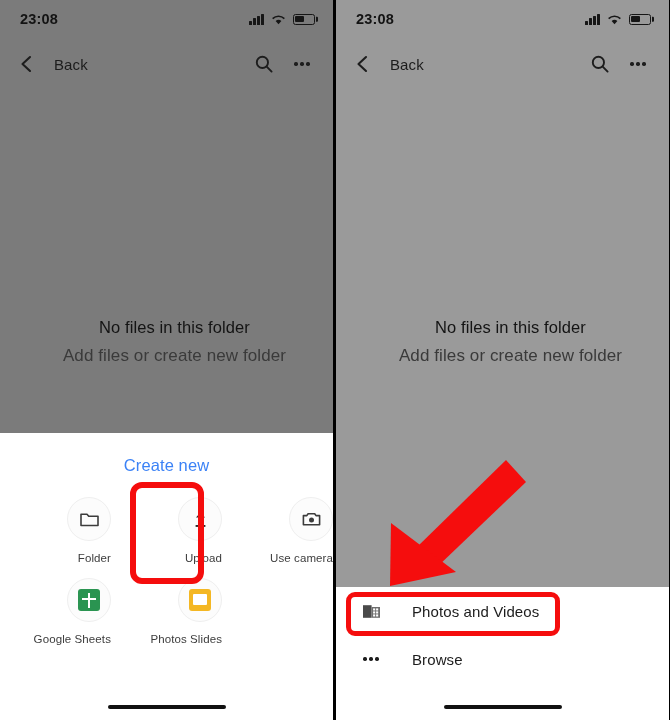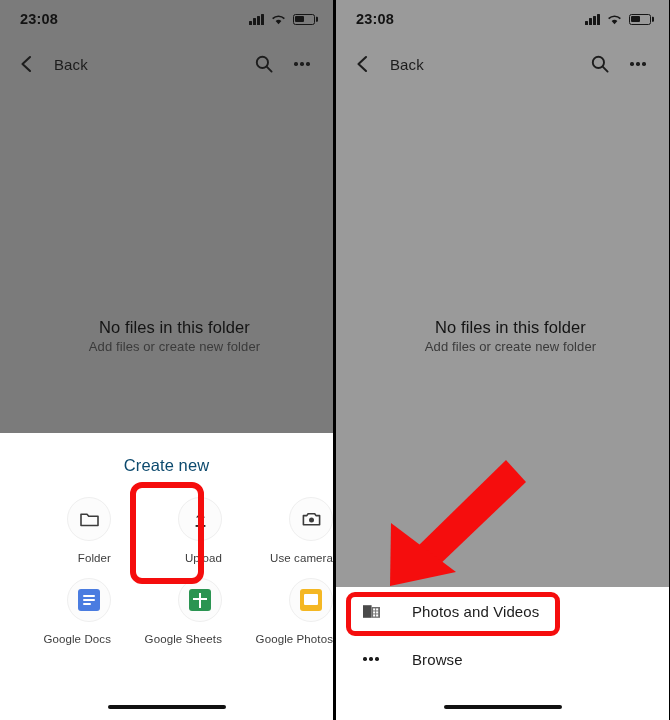--- a/index.html
+++ b/index.html
@@ -101,22 +101,22 @@
     left: 16px; right: 0;
     top: 318px;
     text-align: center;
   }
   .empty .t1 {
     font-size: 16.5px;
     color: #141414;
     letter-spacing: .1px;
   }
   .empty .t2 {
-    margin-top: 2px;
-    font-size: 13px;
+    margin-top: 9px;
+    font-size: 17px;
     color: #3a3a3a;
     letter-spacing: .1px;
   }
 
   
   .ghost-fab {
     position: absolute;
     right: 16px;
     bottom: 26px;
     width: 56px; height: 56px;
@@ -143,21 +143,21 @@
     left: 0; right: 0; bottom: 0;
     background: #ffffff;
     border-radius: 0;
   }
   .sheet.left-sheet { height: 287px; }
   .sheet.right-sheet { height: 133px; }
 
   .sheet-title {
     text-align: center;
     font-size: 16.5px;
-    color: #0c4a6e;
+    color: #3b82f6;
     padding-top: 23px;
     letter-spacing: .1px;
   }
 
   .grid {
     display: grid;
     grid-template-columns: repeat(3, 1fr);
     margin-top: 14px;
   }
   .cell {
@@ -332,48 +332,38 @@
         <div class="cell">
           <div class="circle">
             <svg width="21" height="21" viewBox="0 0 21 21">
               <path d="M2.4 6.6h3.4l1.3-1.9h6.6l1.3 1.9h3.6v9.2H2.4Z" fill="none" stroke="#3c3c3c" stroke-width="1.6" stroke-linejoin="round"></path>
               <circle cx="10.5" cy="11.1" r="2.5" fill="#3c3c3c"></circle>
             </svg>
           </div>
           <div class="cap">Use camera</div>
         </div>
 
-        <div class="cell">
-          <div class="circle">
-            <div class="gicon gdocs">
-                <i></i>
-                <i></i>
-                <i></i>
-              </div>
-          </div>
-          <div class="cap">Google Docs</div>
-        </div>
 
         <div class="cell">
           <div class="circle">
             <div class="gicon gsheets">
                 <i></i>
                 <i></i>
               </div>
           </div>
           <div class="cap">Google Sheets</div>
         </div>
 
         <div class="cell">
           <div class="circle">
             <div class="gicon gslides">
                 <i></i>
               </div>
           </div>
-          <div class="cap">Google Photos</div>
+          <div class="cap">Photos Slides</div>
         </div>
 
       </div>
     </div>
 
     <div class="hl-upload"></div>
     <div class="home-ind"></div>
   </div>
 
   <div class="panel right">

